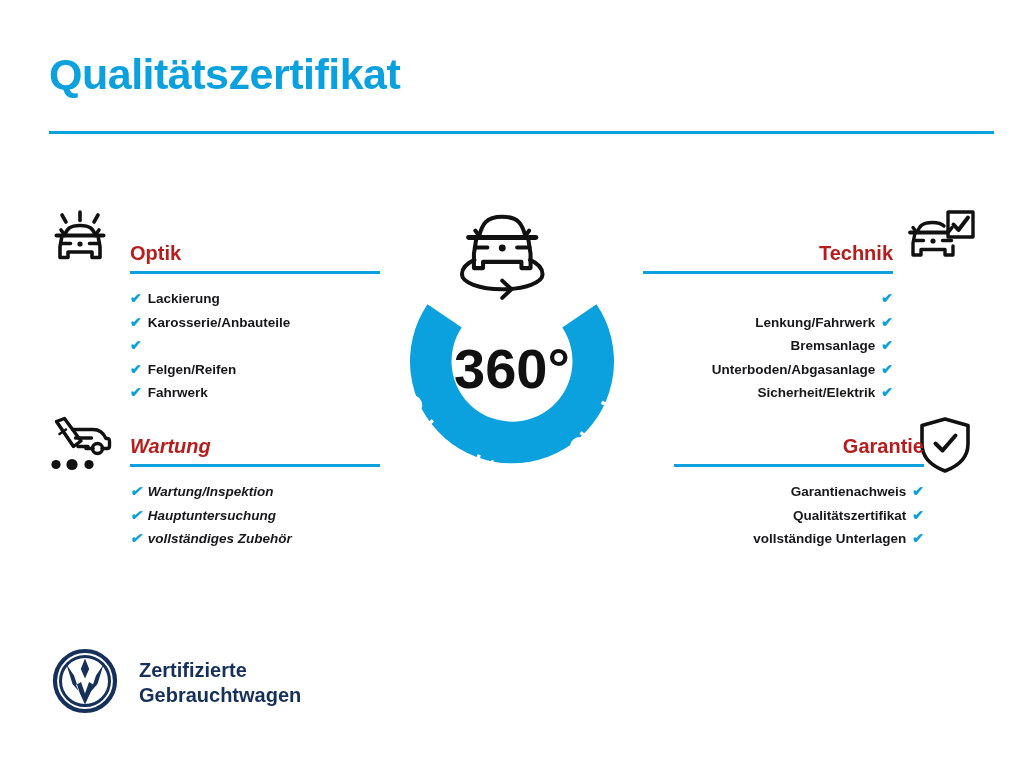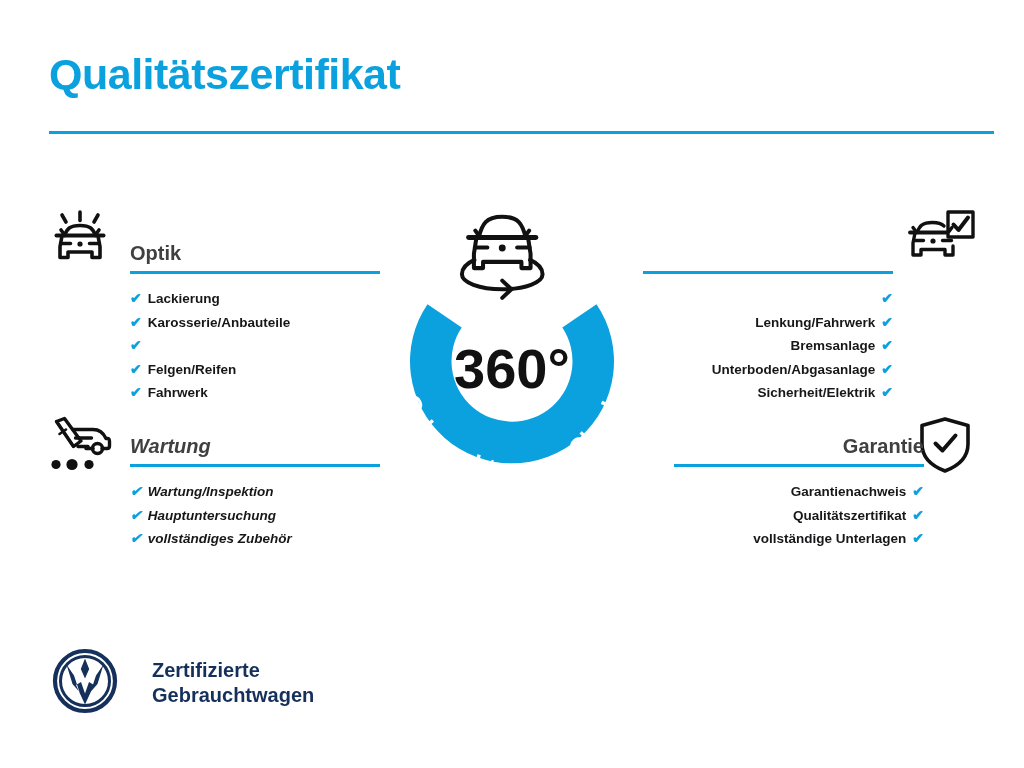--- a/index.html
+++ b/index.html
@@ -41,21 +41,21 @@
   .section {
     position: absolute;
   }
   .sec-head {
     position: relative;
     height: 34px;
   }
   .sec-title {
     font-size: 20px;
     font-weight: bold;
-    color: #404040;
+    color: #b91c1c;
     line-height: 26px;
     white-space: nowrap;
   }
   .sec-rule {
     position: absolute;
     left: 0;
     bottom: 0;
     height: 3px;
     background: #0BA1DE;
   }
@@ -118,21 +118,21 @@
 
   
   #footer-logo {
     position: absolute;
     left: 52px;
     top: 648px;
     display: flex;
     align-items: center;
   }
   #footer-logo-text {
-    margin-left: 34px;
+    margin-left: 21px;
     font-size: 20px;
     font-weight: bold;
     color: #16305C;
     line-height: 25px;
     white-space: pre-line;
   }
 </style>
 </head>
 <body>
 
@@ -223,20 +223,21 @@
     <path d="M2 23.5 H39" stroke-width="3.8"></path>
     <path d="M7 24 L5 34 V46 H13 V40.5 H37 V46 H45 V37"></path>
     <path d="M6.5 31.5 H15.5 M34.5 31.5 H43.5"></path>
     <circle cx="25" cy="32" r="2.6" fill="#111" stroke="none"></circle>
     <rect x="40" y="3" width="25" height="25"></rect>
     <path d="M45.5 15.5 L50.5 21 L60 8.5" stroke-width="4"></path>
   </svg>
 </div>
 <div class="section col-right" id="sec-technik">
   <div class="sec-head">
+    <div class="sec-title">Technik</div>
     <div class="sec-rule"></div>
   </div>
   <ul class="items">
     <li>
         <span class="check">✔</span>
       </li>
     <li>
         <span>Lenkung/Fahrwerk</span>
         <span class="check">✔</span>
       </li>

